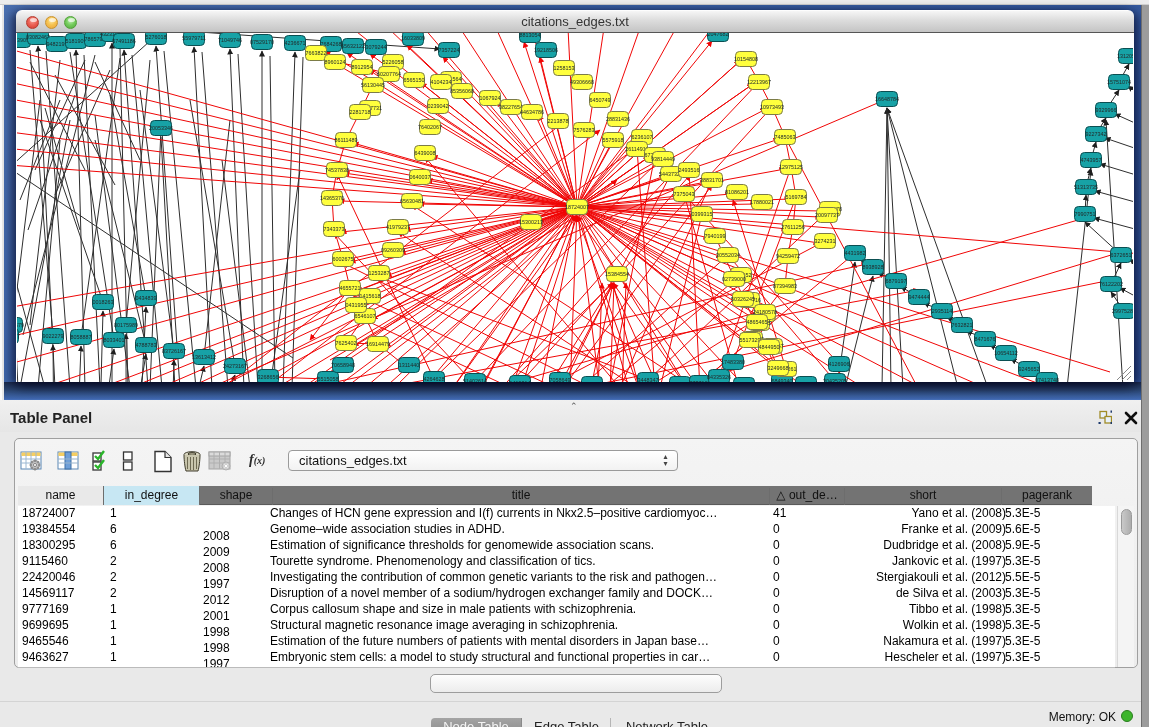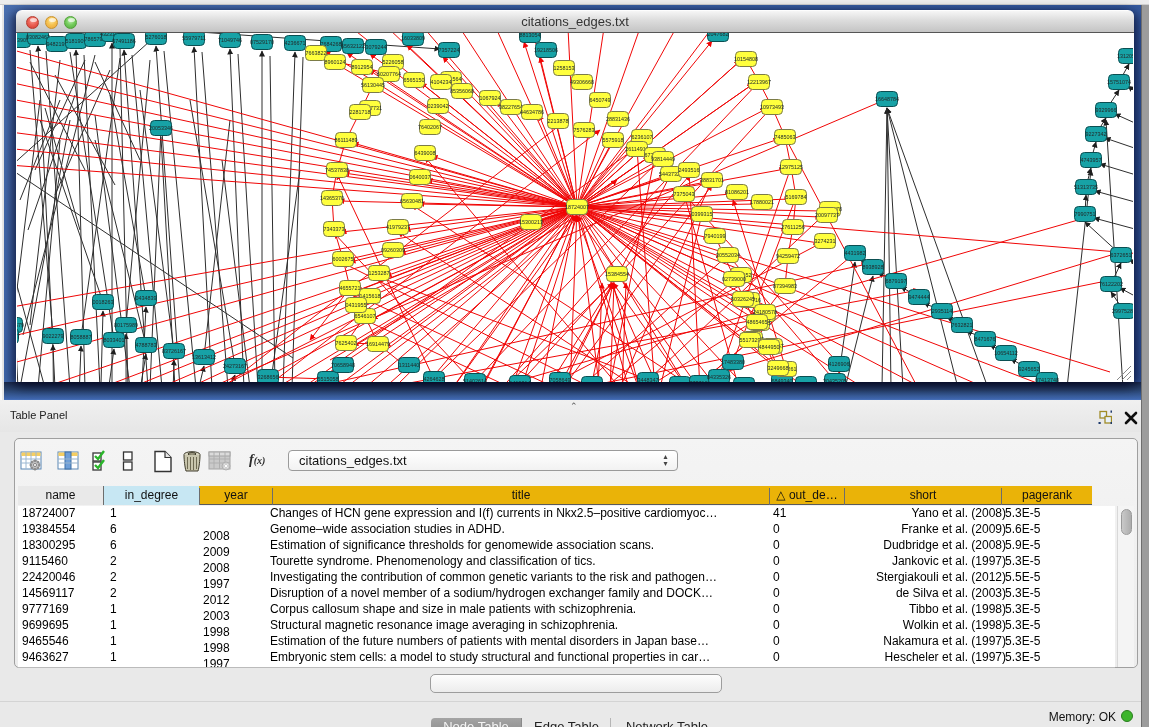--- a/index.html
+++ b/index.html
@@ -12,29 +12,29 @@
 #gtitle .t{position:absolute;left:0;right:0;top:3px;text-align:center;font-size:13px;color:#343434;}
 .tl{position:absolute;top:4.5px;width:13px;height:13px;border-radius:50%;}
 .tl i{position:absolute;left:2.5px;top:1px;width:7px;height:4px;border-radius:50%;background:rgba(255,255,255,.65);}
 #tlr{left:10px;background:radial-gradient(circle at 50% 35%,#f49c94,#ec6255 45%,#d0362a);border:1px solid #b43c30;}
 #tly{left:29px;background:radial-gradient(circle at 50% 35%,#fbe8a8,#f6c350 45%,#e9a33b);border:1px solid #c8922e;}
 #tlg{left:48px;background:radial-gradient(circle at 50% 35%,#c0eab4,#76ce5e 45%,#52a83e);border:1px solid #51a038;}
 #gcanvas{position:absolute;left:0;top:23px;width:1118px;height:349px;background:#fff;}
 #botband{position:absolute;left:4px;top:382px;width:1138px;height:18px;background:linear-gradient(#1c2b4e,#2b4673 45%,#3a5f9f 80%,#3f66ae 92%,#4a74bd);}
 #tpanel{position:absolute;left:0;top:400px;width:1141px;height:327px;background:#e9e9e9;}
 #tpanel .hdr{position:absolute;left:0;top:0;width:100%;height:32px;background:linear-gradient(#f0f0f0,#e6e6e6);}
-#tpanel .hdr .cap{position:absolute;left:10px;top:9px;font-size:11px;color:#222;}
+#tpanel .hdr .cap{position:absolute;left:10px;top:9px;font-size:15px;color:#222;font-weight:bold;}
 #caret{position:absolute;left:570px;top:1px;font-size:9px;color:#555;}
 #float-ic{position:absolute;left:1098px;top:10px;width:14px;height:14px;}
 
 #tbl-frame{position:absolute;left:14px;top:438px;width:1124px;height:230px;border:1px solid #9f9f9f;border-radius:5px;background:linear-gradient(#f4f4f4,#ececec);}
 #toolbar{position:absolute;left:0px;top:444px;height:36px;width:1140px;padding-left:40px;}
 .dd{position:absolute;left:288px;top:6px;width:390px;height:21px;background:linear-gradient(#ffffff,#f2f2f2);border:1px solid #9a9a9a;border-radius:4px;font-size:13px;color:#111;line-height:19px;padding-left:10px;}
 .dd .step{position:absolute;right:5px;top:2px;width:13px;height:15px;font-size:8px;color:#444;line-height:7px;text-align:center;}
-#thead{position:absolute;left:18px;top:486px;width:1074px;height:19px;background:#eab308;border-bottom:1px solid #5a5a5a;font-size:12px;color:#111;}
+#thead{position:absolute;left:18px;top:486px;width:1074px;height:19px;background:#737373;border-bottom:1px solid #5a5a5a;font-size:12px;color:#111;}
 #thead div{position:absolute;top:2px;text-align:center;border-left:1px solid #6d6d6d;height:17px;}
 #tbody{position:absolute;left:18px;top:506px;width:1097px;height:161px;background:#fff;font-size:12px;color:#000;overflow:hidden;}
 .tr{position:relative;height:16px;white-space:nowrap;}
 .tr div{position:absolute;top:0;overflow:hidden;}
 .c0{left:4px;width:84px;} .c1{left:92px;width:60px;} .c2{left:185px;width:60px;margin-top:23px;}
 .c3{left:252px;width:488px;} .c4{left:755px;width:70px;} .c5{left:830px;width:158px;text-align:right;}
 .c6{left:987px;width:100px;}
 #vsb{position:absolute;left:1117px;top:506px;width:17px;height:161px;background:#f4f4f4;border-left:1px solid #d8d8d8;}
 #vsb .th{position:absolute;left:3px;top:3px;width:11px;height:26px;border-radius:6px;background:linear-gradient(90deg,#c9c9c9,#adadad);border:1px solid #9a9a9a;}
 #tbot{position:absolute;left:18px;top:667px;width:1097px;height:1px;background:#bbb;}
@@ -777,21 +777,21 @@
         <circle cx="18" cy="16" r="4" fill="#c4c4c4" stroke="#9a9a9a"></circle>
         <path d="M16.5 14.5 l3 3 M19.5 14.5 l-3 3" stroke="#fff"></path>
       </svg>
 <span class="ticon" style="left:249px;top:8px;font-size:14px;font-style:italic;font-weight:bold;color:#2b2b2b;font-family:'Liberation Serif',serif;">f<span style="font-size:10px;">(x)</span></span>
 
  <div class="dd">citations_edges.txt<span class="step">▴<br>▾</span></div>
 </div>
 <div id="thead">
  <div style="left:0;width:85px;border-left:none;background:#e9e9e9;top:0;height:19px;padding-top:2px;">name</div>
  <div style="left:85px;width:96px;top:0;height:19px;padding-top:2px;background:#c7e7f3;">in_degree</div>
- <div style="left:181px;width:73px;">year</div>
+ <div style="left:181px;width:73px;">shape</div>
  <div style="left:254px;width:497px;">title</div>
  <div style="left:751px;width:75px;">△ out_de…</div>
  <div style="left:826px;width:157px;">short</div>
  <div style="left:983px;width:91px;">pagerank</div>
 </div>
 <div id="tbody">
 <div class="tr">
         <div class="c0">18724007</div>
         <div class="c1">1</div>
         <div class="c2">2008</div>
@@ -832,21 +832,21 @@
         <div class="c1">2</div>
         <div class="c2">2012</div>
         <div class="c3">Investigating the contribution of common genetic variants to the risk and pathogen…</div>
         <div class="c4">0</div>
         <div class="c5">Stergiakouli et al. (2012)</div>
         <div class="c6">5.5E-5</div>
       </div>
 <div class="tr">
         <div class="c0">14569117</div>
         <div class="c1">2</div>
-        <div class="c2">2003</div>
+        <div class="c2">2001</div>
         <div class="c3">Disruption of a novel member of a sodium/hydrogen exchanger family and DOCK…</div>
         <div class="c4">0</div>
         <div class="c5">de Silva et al. (2003)</div>
         <div class="c6">5.3E-5</div>
       </div>
 <div class="tr">
         <div class="c0">9777169</div>
         <div class="c1">1</div>
         <div class="c2">1998</div>
         <div class="c3">Corpus callosum shape and size in male patients with schizophrenia.</div>

